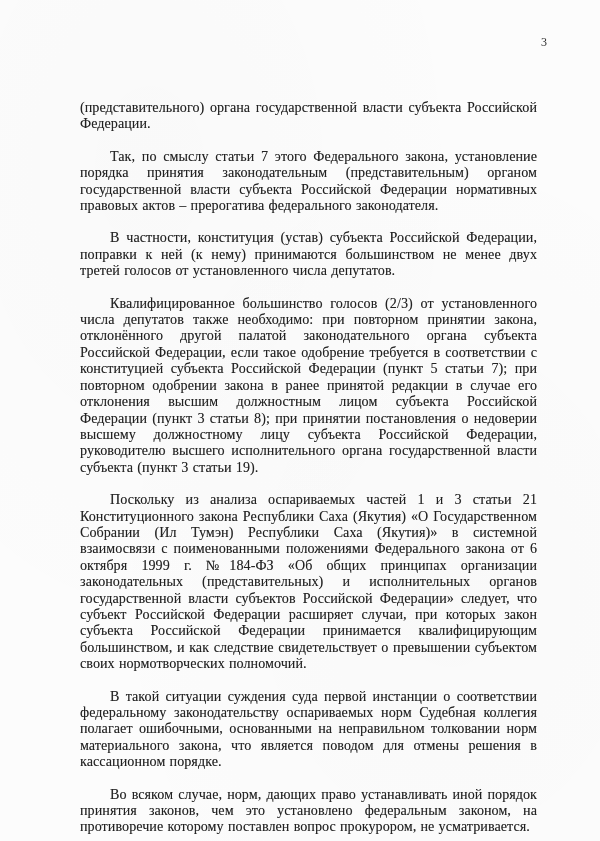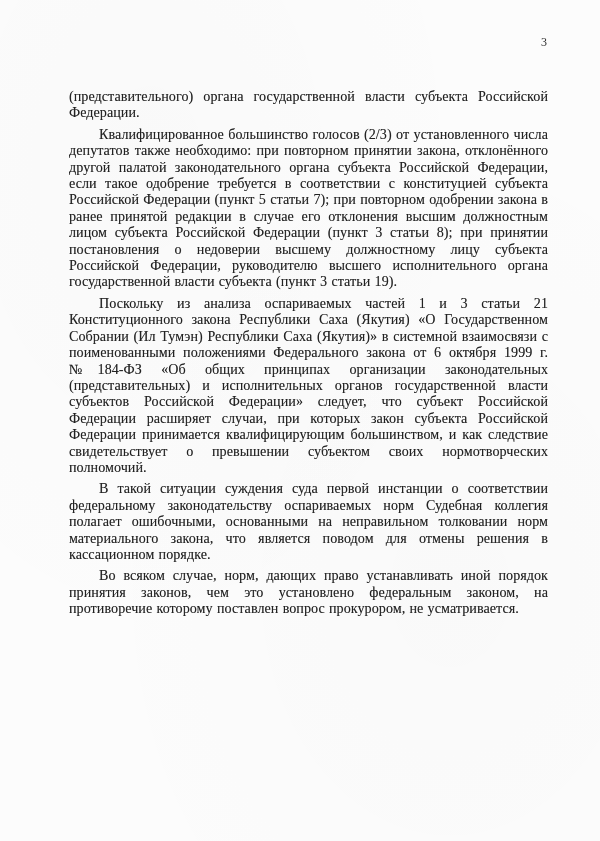--- a/index.html
+++ b/index.html
@@ -33,34 +33,36 @@
     width: 489px;
     font-size: 14px;
     line-height: 16.4px;
     color: #222222;
     text-align: justify;
     word-spacing: 0.6px;
     letter-spacing: 0.1px;
     text-shadow: 0.2px 0.2px 0.35px rgba(35,35,35,0.38);
   }
   .text-block p {
-    margin: 5px;
+    margin: 16px;
     padding: 0;
     text-indent: 30px;
   }
   .text-block p.continuation {
     text-indent: 0;
   }
 </style>
 </head>
 <body>
 
 <div class="page">
   <div class="page-number">3</div>
 
   <div class="text-block">
     <p class="continuation">(представительного) органа государственной власти субъекта Российской Федерации.</p>
+    <p>Так, по смыслу статьи 7 этого Федерального закона, установление порядка принятия законодательным (представительным) органом государственной власти субъекта Российской Федерации нормативных правовых актов – прерогатива федерального законодателя.</p>
+    <p>В частности, конституция (устав) субъекта Российской Федерации, поправки к ней (к нему) принимаются большинством не менее двух третей голосов от установленного числа депутатов.</p>
     <p>Квалифицированное большинство голосов (2/3) от установленного числа депутатов также необходимо: при повторном принятии закона, отклонённого другой палатой законодательного органа субъекта Российской Федерации, если такое одобрение требуется в соответствии с конституцией субъекта Российской Федерации (пункт 5 статьи 7); при повторном одобрении закона в ранее принятой редакции в случае его отклонения высшим должностным лицом субъекта Российской Федерации (пункт 3 статьи 8); при принятии постановления о недоверии высшему должностному лицу субъекта Российской Федерации, руководителю высшего исполнительного органа государственной власти субъекта (пункт 3 статьи 19).</p>
     <p>Поскольку из анализа оспариваемых частей 1 и 3 статьи 21 Конституционного закона Республики Саха (Якутия) «О Государственном Собрании (Ил Тумэн) Республики Саха (Якутия)» в системной взаимосвязи с поименованными положениями Федерального закона от 6 октября 1999 г. №184-ФЗ «Об общих принципах организации законодательных (представительных) и исполнительных органов государственной власти субъектов Российской Федерации» следует, что субъект Российской Федерации расширяет случаи, при которых закон субъекта Российской Федерации принимается квалифицирующим большинством, и как следствие свидетельствует о превышении субъектом своих нормотворческих полномочий.</p>
     <p>В такой ситуации суждения суда первой инстанции о соответствии федеральному законодательству оспариваемых норм Судебная коллегия полагает ошибочными, основанными на неправильном толковании норм материального закона, что является поводом для отмены решения в кассационном порядке.</p>
     <p>Во всяком случае, норм, дающих право устанавливать иной порядок принятия законов, чем это установлено федеральным законом, на противоречие которому поставлен вопрос прокурором, не усматривается.</p>
   </div>
 </div>
 
 </body></html>

